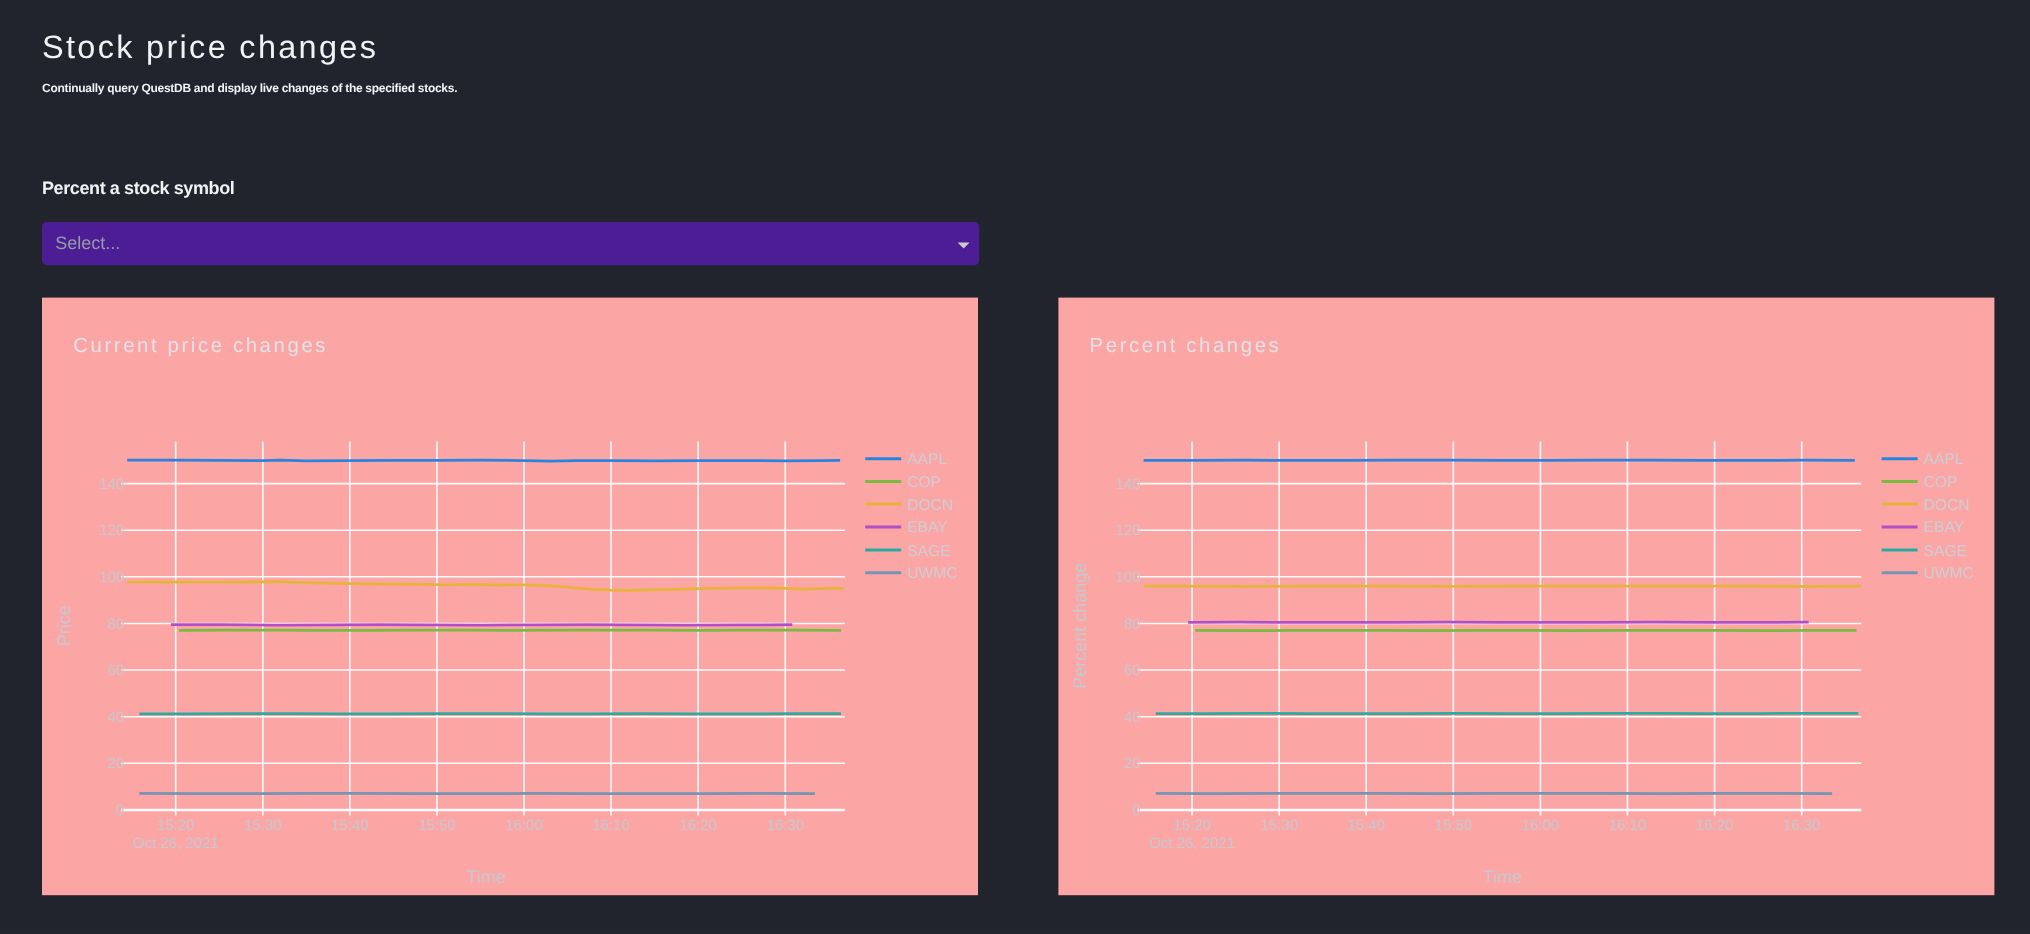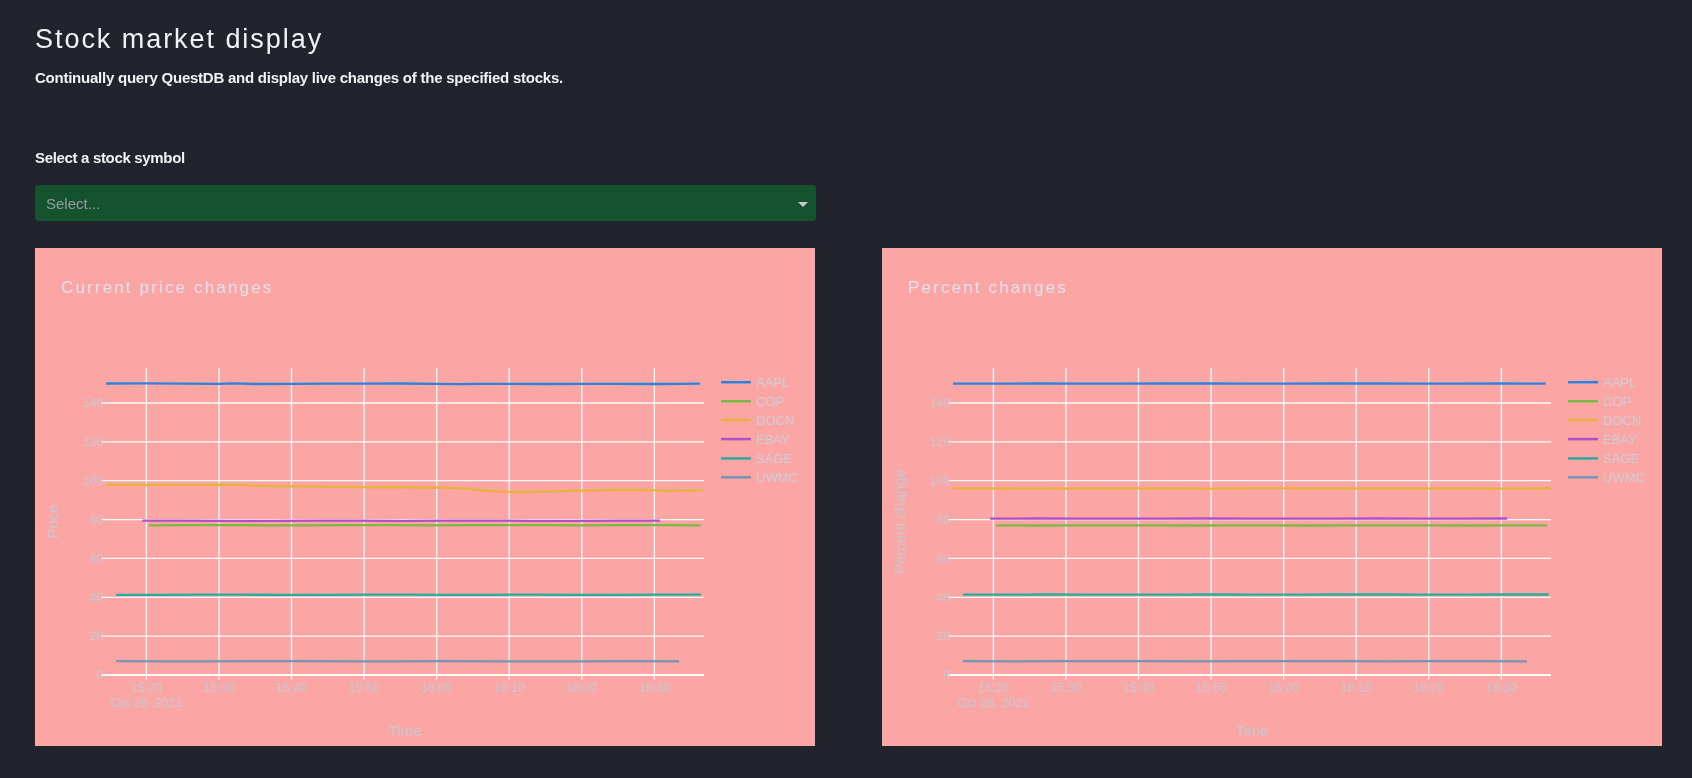--- a/index.html
+++ b/index.html
@@ -1,30 +1,30 @@
 <!DOCTYPE html>
 <html><head><meta charset="utf-8"><title>Stock market changes</title>
 <style>
   html,body{margin:0;padding:0;background:#22242d;font-family:"Liberation Sans",sans-serif;}
   .page{position:relative;width:1692px;height:778px;overflow:hidden;}
   .h1{position:absolute;left:35px;top:24px;font-size:27px;font-weight:400;letter-spacing:1.95px;color:#f1f2f4;}
-  .sub{position:absolute;left:35px;top:69px;font-size:15px;font-weight:700;color:#f1f2f4;letter-spacing:-0.24px;}
+  .sub{position:absolute;left:35px;top:69px;font-size:10px;font-weight:700;color:#f1f2f4;letter-spacing:-0.24px;}
   .lbl{position:absolute;left:35px;top:149px;font-size:15px;font-weight:700;color:#f1f2f4;letter-spacing:-0.33px;}
-  .dd{position:absolute;left:35px;top:185px;width:781px;height:36px;background:#14532d;border-radius:4px;text-decoration:underline;}
+  .dd{position:absolute;left:35px;top:185px;width:781px;height:36px;background:#4c1d95;border-radius:4px;text-decoration:underline;}
   .dd .ph{position:absolute;left:11px;top:50%;transform:translateY(-50%);font-size:15px;color:#969ba7;}
   .dd .caret{position:absolute;right:8px;top:50%;margin-top:-1.4px;width:0;height:0;border-left:5.5px solid transparent;border-right:5.5px solid transparent;border-top:5.8px solid #c8cacf;}
   .panel{position:absolute;top:248px;width:780px;height:498px;background:#fca5a5;}
   .p1{left:35px;} .p2{left:882px;text-decoration:underline;}
   svg text{font-family:"Liberation Sans",sans-serif;}
 </style></head>
 <body>
 <div class="page">
-  <div class="h1">Stock market display</div>
+  <div class="h1">Stock price changes</div>
   <div class="sub">Continually query QuestDB and display live changes of the specified stocks.</div>
-  <div class="lbl">Select a stock symbol</div>
+  <div class="lbl">Percent a stock symbol</div>
   <div class="dd">
       <span class="ph">Select...</span>
       <span class="caret"></span>
     </div>
   <div class="panel p1">
       <svg width="780" height="498" viewBox="0 0 780 498" style="position:absolute;left:0;top:0">
 <text x="26" y="45" font-size="17" letter-spacing="2.15" fill="#e0e2e8">Current price changes</text>
 <g stroke="rgba(255,255,255,0.95)" stroke-width="1.3">
 <line x1="111.4" y1="120.0" x2="111.4" y2="427.0"></line>
 <line x1="111.4" y1="427.0" x2="111.4" y2="431.5"></line>

